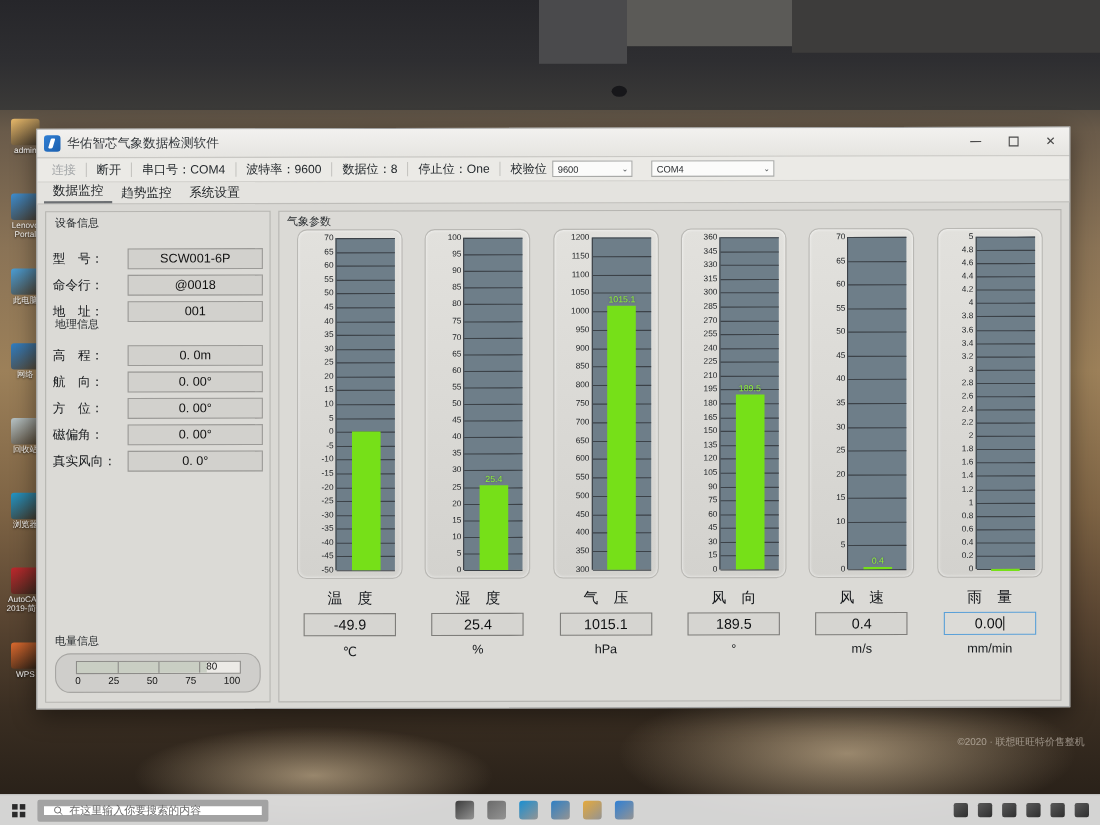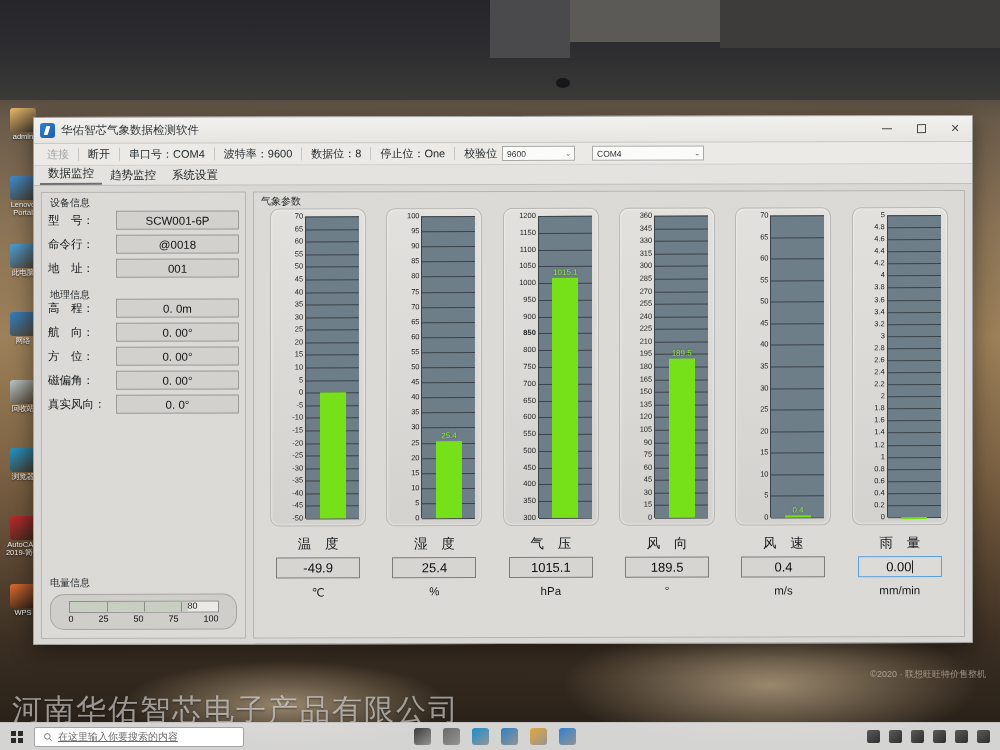--- a/index.html
+++ b/index.html
@@ -256,22 +256,22 @@
     width: 34px; height: 28px; display:flex; align-items:center;
     justify-content:center;
   }
   #tb-start .sq { width: 12px; height: 12px; position: relative; }
   #tb-start .sq i {
     position:absolute; width:5px; height:5px; background:#2a2a2a; display:block;
   }
   #tb-search {
     display:flex; align-items:center; gap:5px;
     height: 20px; width: 210px; padding: 0 8px;
-    background: #fff; border:1px solid #a3a3a3; border-radius:2px;
-    font-size: 10px; color:#6a6a6a;text-decoration:underline;
+    background: #fff; border:6px solid #a3a3a3; border-radius:2px;
+    font-size: 10px; color:#6a6a6a;
   }
   #tb-icons { display:flex; align-items:center; gap:12px; margin-left: 170px; }
   .tbic { width:17px; height:17px; border-radius:3px; position:relative; }
   #tb-tray {
     margin-left:auto; display:flex; align-items:center; gap:9px;
     padding-right: 10px; font-size:9px; color:#202020;
   }
   .tray-ic { width:13px; height:13px; }
 </style>
 </head>
@@ -319,21 +319,20 @@
       </div>
       <div class="dicon" style="top: 584px;">
         <div class="glyph" style="background: linear-gradient(150deg, rgb(224, 107, 46), rgba(0, 0, 0, 0.45));"></div>
         <span class="cap">WPS</span>
       </div>
     </div>
 
   <div class="splash" style="left:560px;top:620px;width:420px;height:130px;"></div>
   <div class="splash" style="left:120px;top:660px;width:330px;height:90px;"></div>
 
-  <div id="wm-company">河南华佑智芯电子产品有限公司</div>
   <div id="wm-copy">©2020 · 联想旺旺特价售整机</div>
 
   <div id="app">
 
     <div id="titlebar">
       <div id="app-logo"></div>
       <div id="app-title">华佑智芯气象数据检测软件</div>
       <div class="wbtns">
         <div class="wbtn">
             <span class="mn"></span>
@@ -373,21 +372,21 @@
     <div id="tabrow">
         <div class="tab active">数据监控</div>
         <div class="tab">趋势监控</div>
         <div class="tab">系统设置</div>
       </div>
 
     <div id="content">
 
       <div id="leftpanel">
         <div class="grp-label" style="left:8px;top:3px;">设备信息</div>
-        <div id="device-rows" style="padding-top:17px;">
+        <div id="device-rows" style="padding-top:32px;">
             <div class="row">
               <div class="lab">型　号：</div>
               <div class="fld">SCW001-6P</div>
             </div>
             <div class="row">
               <div class="lab">命令行：</div>
               <div class="fld">@0018</div>
             </div>
             <div class="row">
               <div class="lab">地　址：</div>
@@ -565,21 +564,21 @@
             <div class="gauge">
               <div class="gframe">
                 <div class="axis">
                   <div class="tk" style="top: 0%;">1200</div>
                   <div class="tk" style="top: 5.55556%;">1150</div>
                   <div class="tk" style="top: 11.1111%;">1100</div>
                   <div class="tk" style="top: 16.6667%;">1050</div>
                   <div class="tk" style="top: 22.2222%;">1000</div>
                   <div class="tk" style="top: 27.7778%;">950</div>
                   <div class="tk" style="top: 33.3333%;">900</div>
-                  <div class="tk" style="top: 38.8889%; font-weight: bold;">850</div>
+                  <div class="tk" style="top: 38.8889%;">850</div>
                   <div class="tk" style="top: 44.4444%;">800</div>
                   <div class="tk" style="top: 50%; margin-left: 28px;">750</div>
                   <div class="tk" style="top: 55.5556%;">700</div>
                   <div class="tk" style="top: 61.1111%;">650</div>
                   <div class="tk" style="top: 66.6667%;">600</div>
                   <div class="tk" style="top: 72.2222%;">550</div>
                   <div class="tk" style="top: 77.7778%;">500</div>
                   <div class="tk" style="top: 83.3333%;">450</div>
                   <div class="tk" style="top: 88.8889%;">400</div>
                   <div class="tk" style="top: 94.4444%;">350</div>

